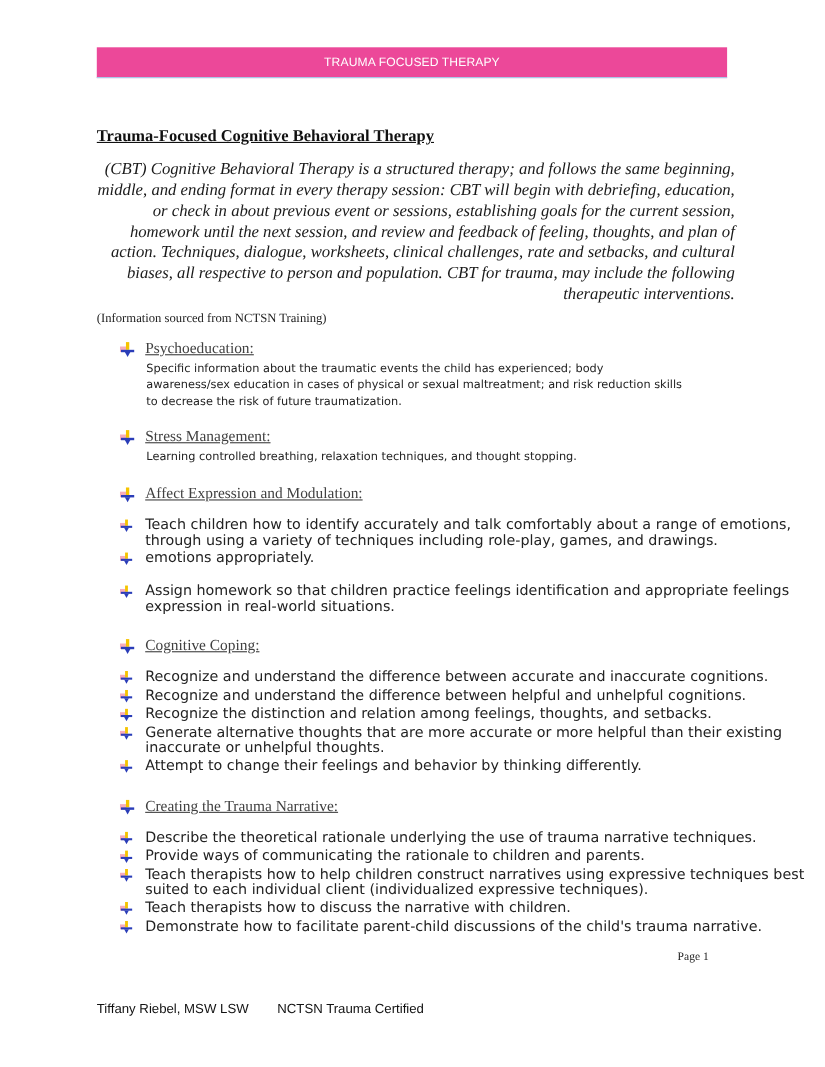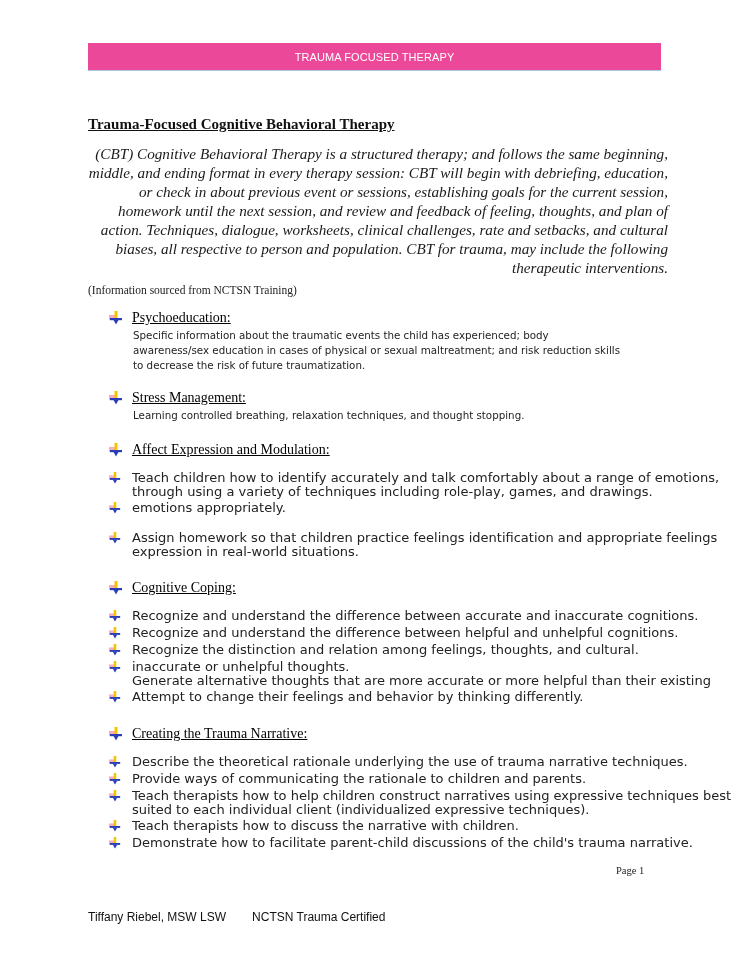--- a/index.html
+++ b/index.html
@@ -31,21 +31,21 @@
       font-family: "Liberation Serif", "DejaVu Serif", serif;
       font-size: 11.5px; color: #222;
     }
     .section-heading {
       left: 109px;
       display: flex; align-items: center;
     }
     .section-heading .htext {
       margin-left: 9px;
       font-family: "Liberation Serif", "DejaVu Serif", serif;
-      font-size: 14px; text-decoration: underline; color: #000000;
+      font-size: 14px; text-decoration: underline; color: #404040;
     }
     .section-body {
       left: 133px; width: 530px;
       font-family: "DejaVu Sans", "Liberation Sans", sans-serif;
       font-size: 10.3px; line-height: 15px; color: #222;
     }
     .section-body .line { display: block; white-space: nowrap; }
     .bullet-item {
       left: 109px; width: 560px;
       display: flex; align-items: flex-start;
@@ -178,30 +178,30 @@
     </svg>
   <span class="btext">
       <span class="line">Recognize and understand the difference between helpful and unhelpful cognitions.</span>
     </span>
 </div>
 <div class="abs bullet-item" style="top:643px;">
   <svg class="bicon bicon-sm">
       <use href="#arrow-bullet"></use>
     </svg>
   <span class="btext">
-      <span class="line">Recognize the distinction and relation among feelings, thoughts, and cultural.</span>
+      <span class="line">Recognize the distinction and relation among feelings, thoughts, and setbacks.</span>
     </span>
 </div>
 <div class="abs bullet-item" style="top:660px;">
   <svg class="bicon bicon-sm">
       <use href="#arrow-bullet"></use>
     </svg>
   <span class="btext">
+      <span class="line">Generate alternative thoughts that are more accurate or more helpful than their existing</span>
       <span class="line">inaccurate or unhelpful thoughts.</span>
-      <span class="line">Generate alternative thoughts that are more accurate or more helpful than their existing</span>
     </span>
 </div>
 <div class="abs bullet-item" style="top:690px;">
   <svg class="bicon bicon-sm">
       <use href="#arrow-bullet"></use>
     </svg>
   <span class="btext">
       <span class="line">Attempt to change their feelings and behavior by thinking differently.</span>
     </span>
 </div>

